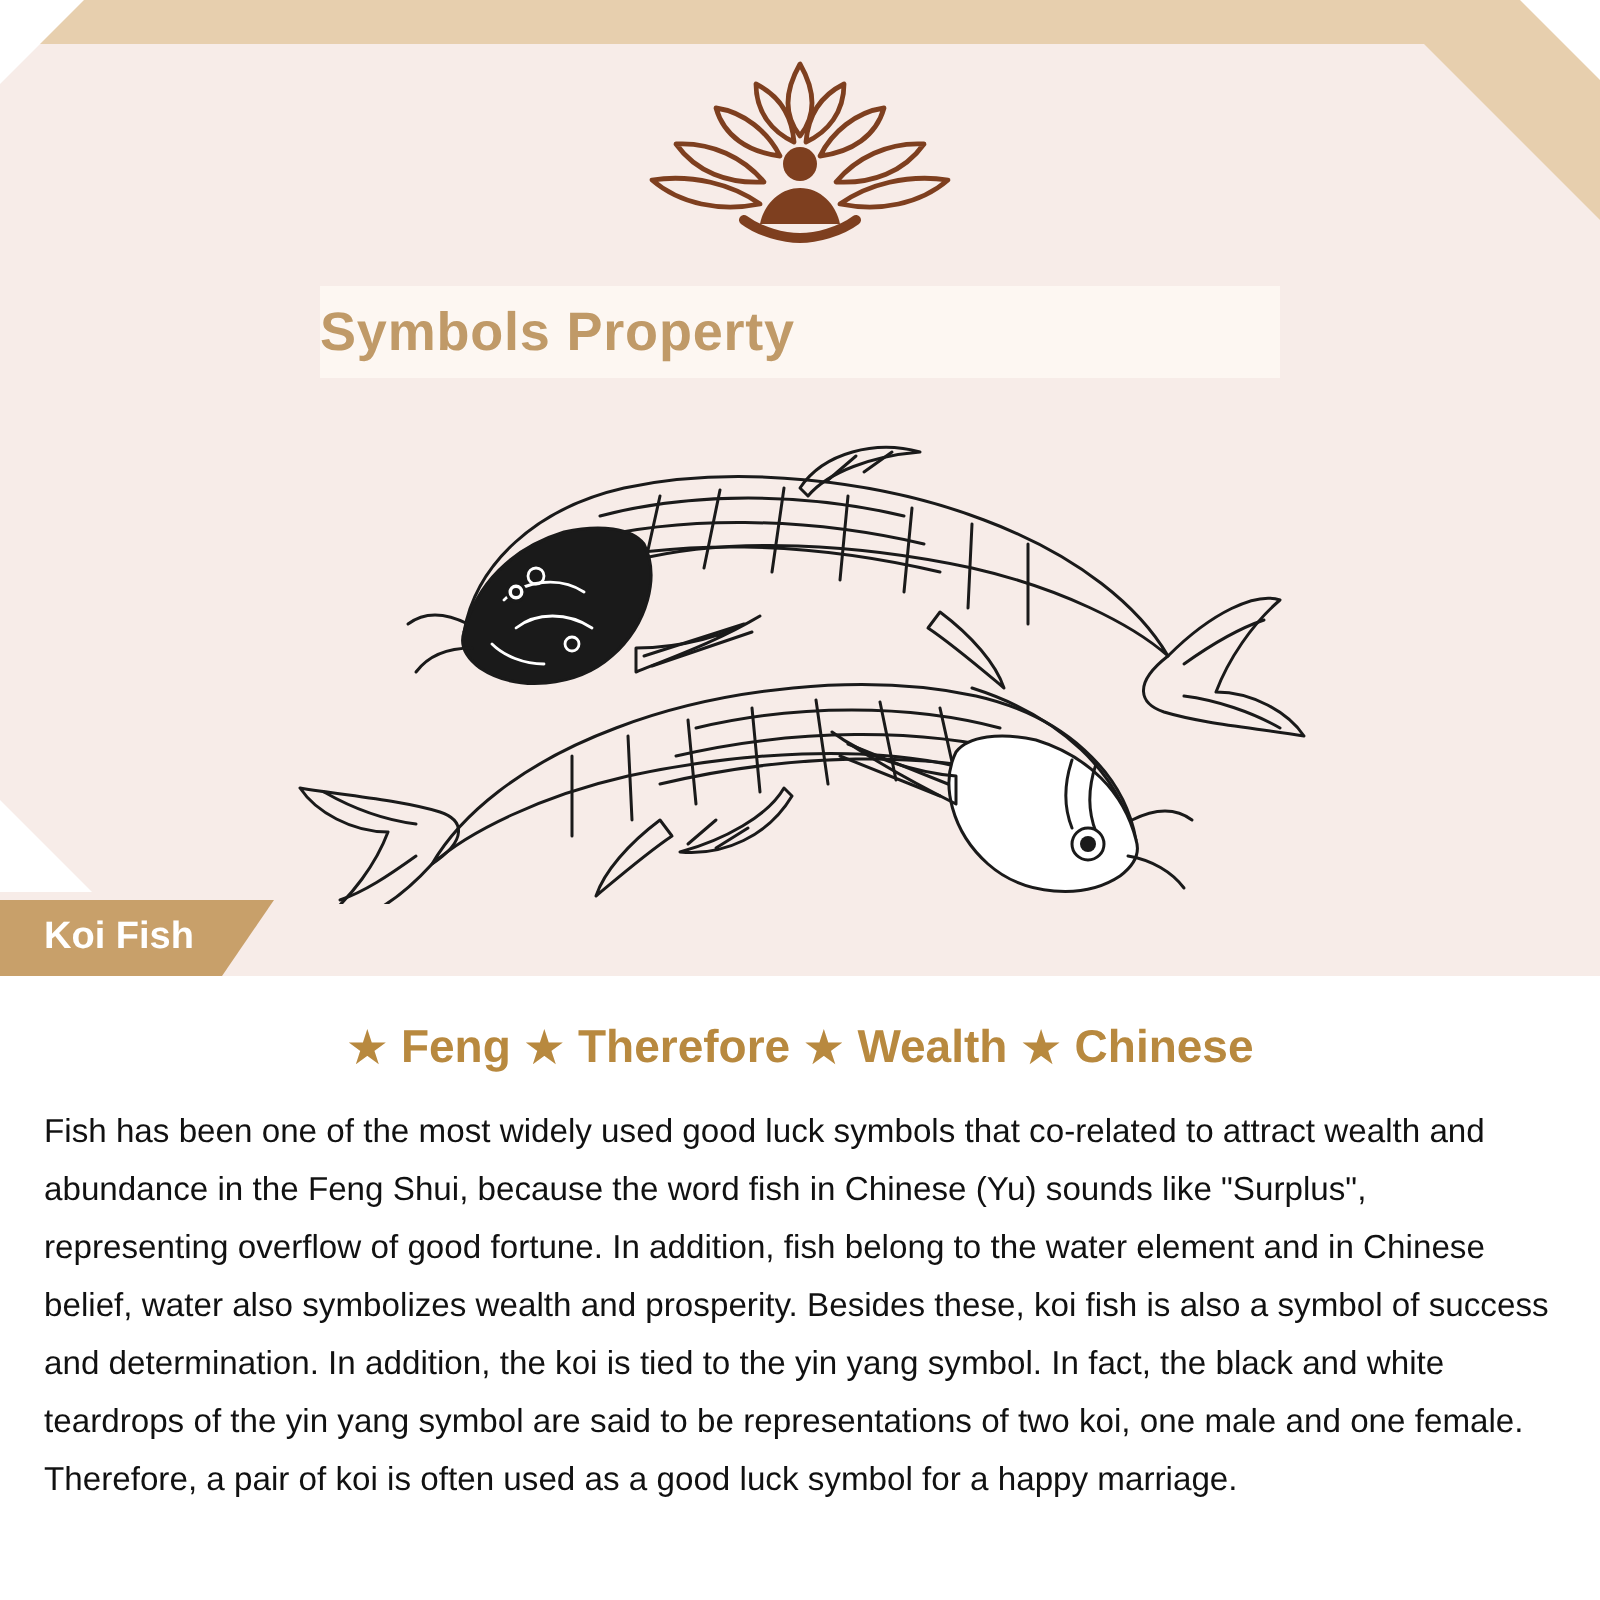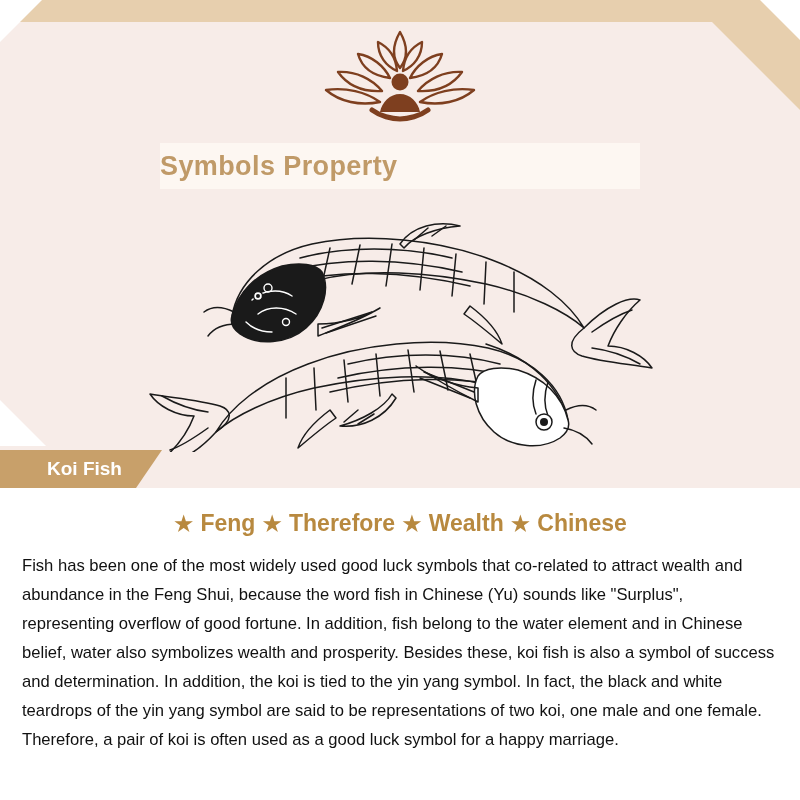--- a/index.html
+++ b/index.html
@@ -129,21 +129,20 @@
     height: 38px;
     display: flex;
     align-items: center;
     padding-left: 22px;
     padding-right: 14px;
   }
   .label-ribbon .ribbon-text {
     color: #ffffff;
     font-size: 19px;
     font-weight: bold;
-    margin-left: 25px;
   }
   .label-ribbon .ribbon-tail {
     width: 0;
     height: 0;
     border-left: 26px solid #c8a06a;
     border-bottom: 38px solid transparent;
   }
   
   .body-panel {
     position: absolute;

